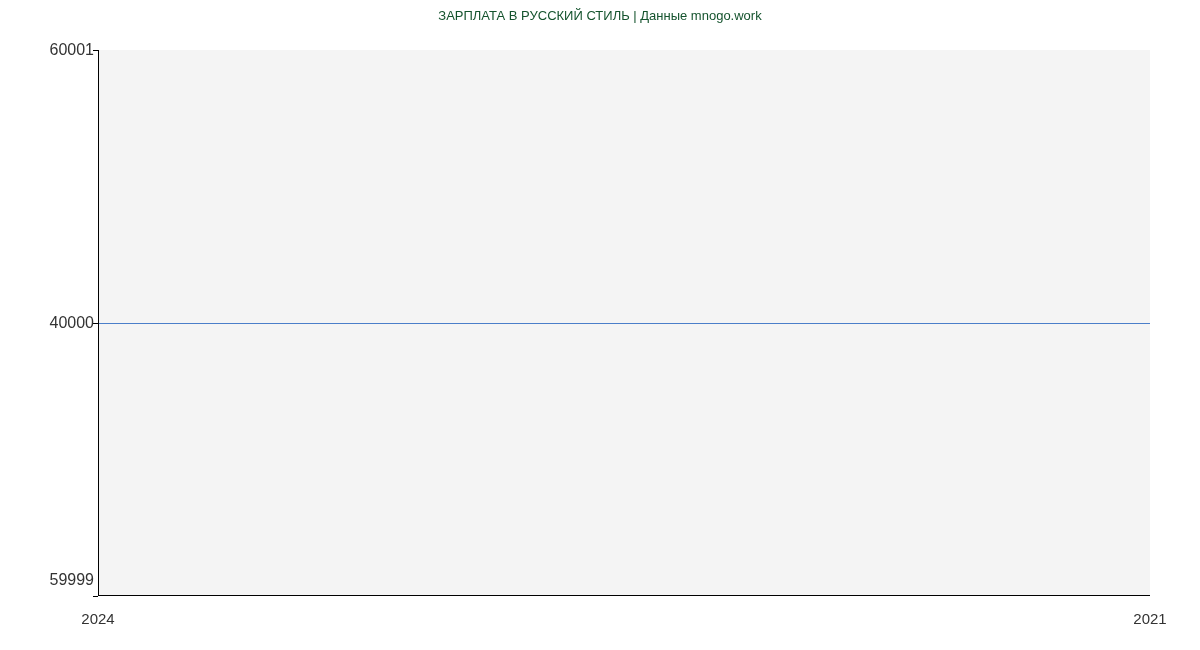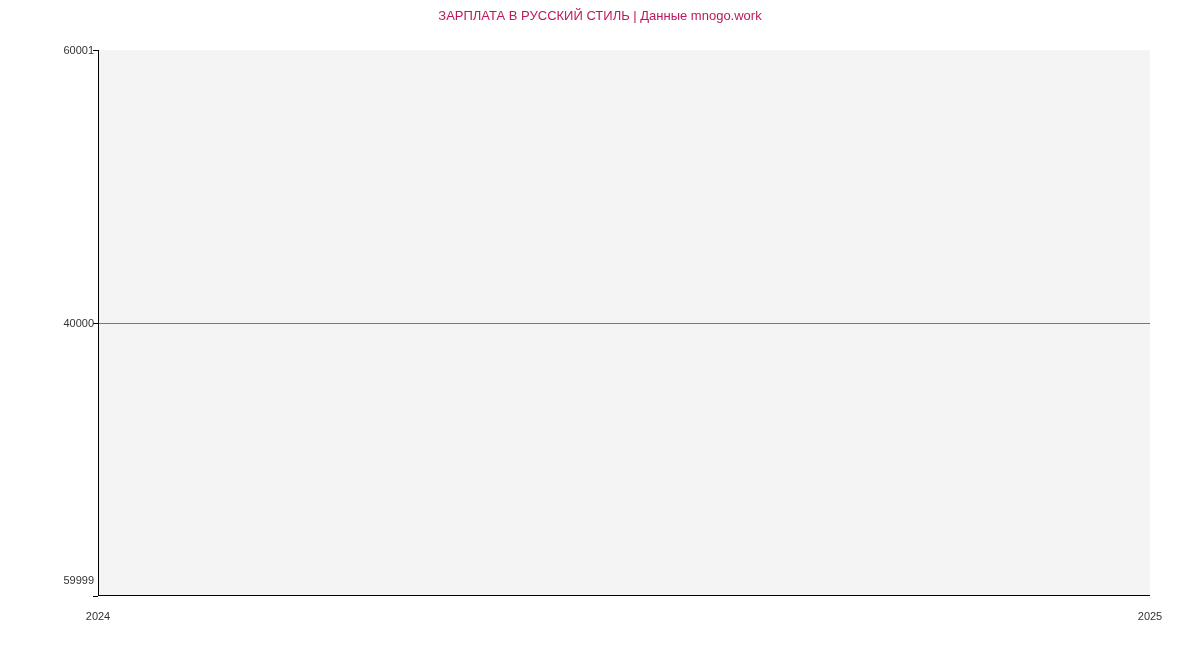--- a/index.html
+++ b/index.html
@@ -11,21 +11,21 @@
       position: relative;
       overflow: hidden;
     }
     .title {
       position: absolute;
       top: 8px;
       left: 0;
       width: 100%;
       text-align: center;
       font-size: 13px;
-      color: #be185d;
+      color: #14532d;
     }
     .plot-area {
       position: absolute;
       left: 98px;
       top: 50px;
       width: 1052px;
       height: 546px;
       background: #f4f4f4;
       border-left: 1px solid #000000;
       border-bottom: 1px solid #000000;
@@ -33,33 +33,33 @@
     .line {
       position: absolute;
       left: 0;
       width: 100%;
       height: 0;
       border-top: 1.5px solid #4a7ec9;
     }
     .y-tick {
       position: absolute;
       right: 1106px;
-      font-size: 11px;
+      font-size: 16px;
       color: #333333;
       transform: translateY(-50%);
     }
     .y-tick-mark {
       position: absolute;
       width: 5px;
       height: 1px;
       background: #000000;
     }
     .x-tick {
       position: absolute;
-      font-size: 11px;
+      font-size: 15px;
       color: #333333;
       transform: translateX(-50%);
     }
   </style>
 </head>
 <body>
 
 <div class="title">ЗАРПЛАТА В РУССКИЙ СТИЛЬ | Данные mnogo.work</div>
 
 <div class="plot-area">
@@ -68,13 +68,13 @@
 
 <div class="y-tick-mark" style="left:93px; top:596px;"></div>
 <div class="y-tick-mark" style="left:93px; top:323px;"></div>
 <div class="y-tick-mark" style="left:93px; top:50px;"></div>
 
 <div class="y-tick" style="top:580px;">59999</div>
 <div class="y-tick" style="top:323px;">40000</div>
 <div class="y-tick" style="top:50px;">60001</div>
 
 <div class="x-tick" style="left:98px; top:610px;">2024</div>
-<div class="x-tick" style="left:1150px; top:610px;">2025</div>
+<div class="x-tick" style="left:1150px; top:610px;">2021</div>
 
 </body></html>

